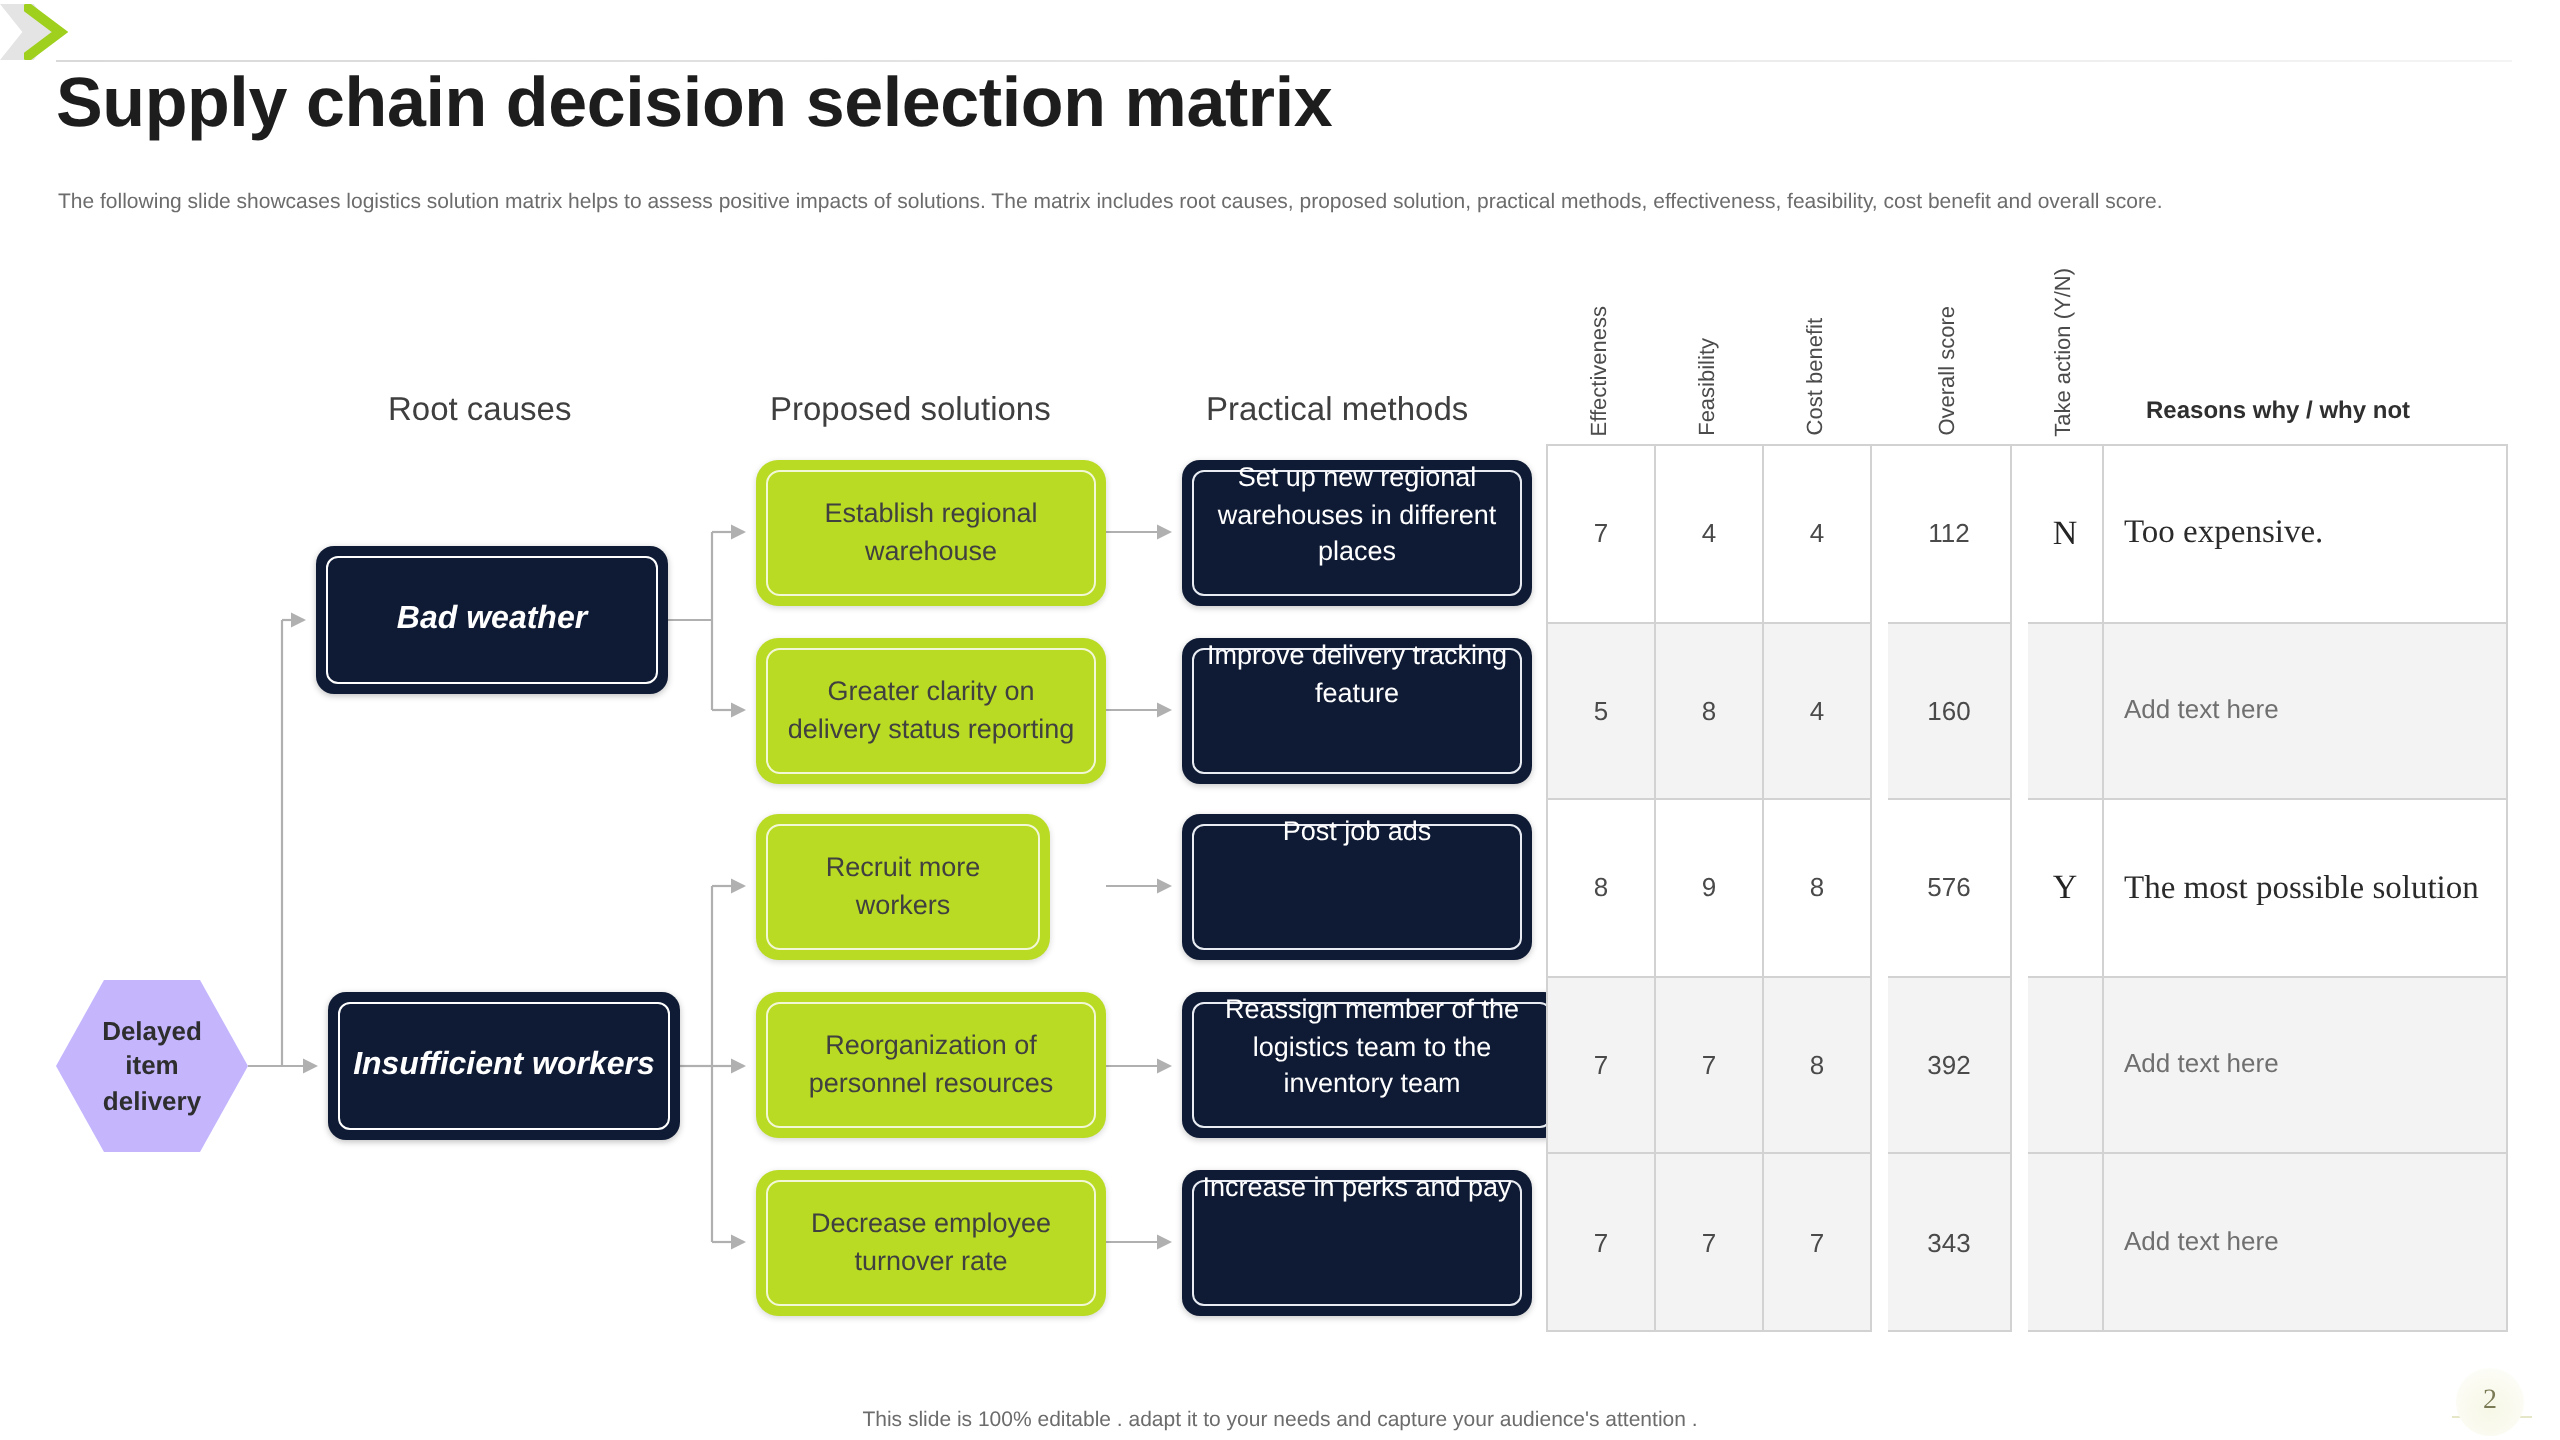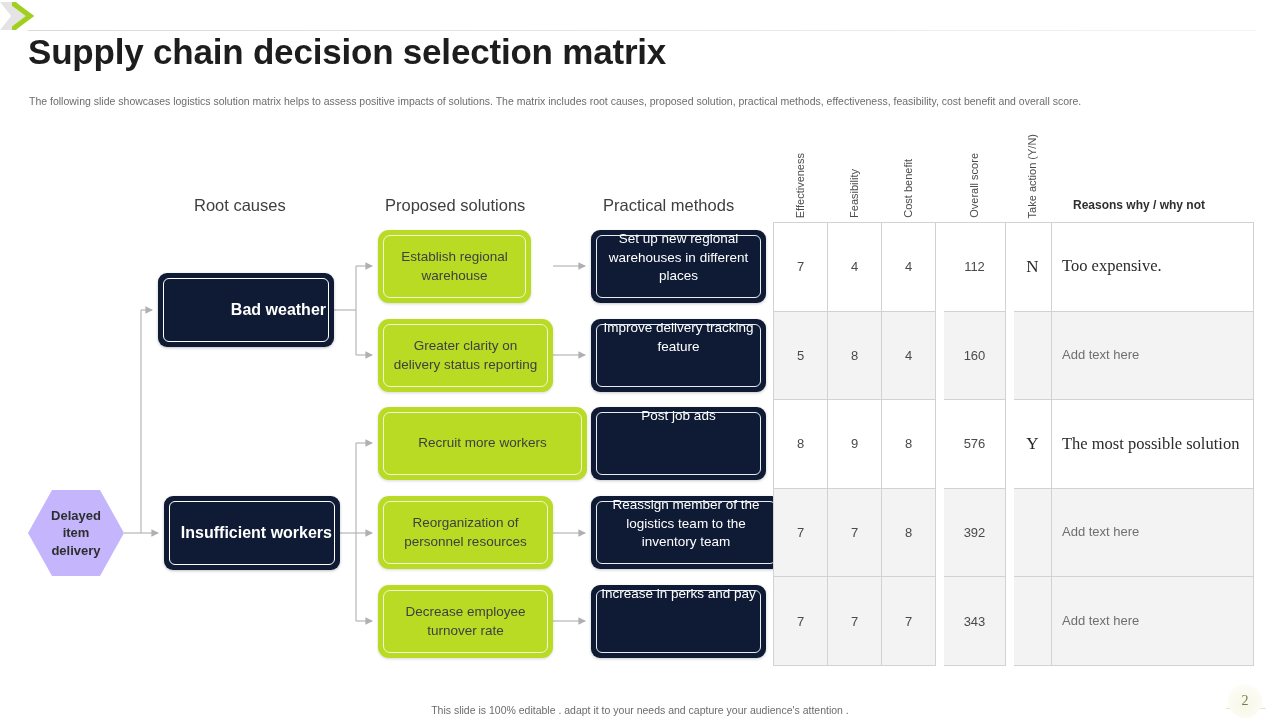--- a/index.html
+++ b/index.html
@@ -58,21 +58,21 @@
     text-align:center;
     font-size:13px;font-weight:bold;color:#2e2e2e;line-height:1.35;
   }
 
   
   .navy-box{
     position:absolute;
     background:#0f1b35;
     border-radius:9px;
     box-shadow:0 1px 3px rgba(0,0,0,.25);
-    display:flex;align-items:center;justify-content:flex-end;
+    display:flex;align-items:center;justify-content:center;font-style:italic;
   }
   .navy-box .inner{
     position:absolute;left:5px;top:5px;right:5px;bottom:5px;
     border:1px solid #ffffff;border-radius:6px;pointer-events:none;
   }
   .navy-box .txt{
     position:relative;z-index:2;color:#ffffff;text-align:center;
     font-size:16px;font-weight:bold;line-height:1.3;padding:0 8px;
   }
   #rc-bad{left:158px;top:273px;width:176px;height:74px;}
@@ -87,23 +87,23 @@
     display:flex;align-items:center;justify-content:center;
   }
   .green-box .inner{
     position:absolute;left:5px;top:5px;right:5px;bottom:5px;
     border:1px solid #f2f7d6;border-radius:7px;pointer-events:none;
   }
   .green-box .txt{
     position:relative;z-index:2;color:#404040;text-align:center;
     font-size:13.5px;line-height:1.38;padding:0 12px;
   }
-  #sol-0{left:378px;top:230px;width:153px;height:73px;}
+  #sol-0{left:378px;top:230px;width:175px;height:73px;}
   #sol-1{left:378px;top:319px;width:175px;height:73px;}
-  #sol-2{left:378px;top:407px;width:209px;height:73px;}
+  #sol-2{left:378px;top:407px;width:147px;height:73px;}
   #sol-3{left:378px;top:496px;width:175px;height:73px;justify-content:center;}
   #sol-4{left:378px;top:585px;width:175px;height:73px;}
 
   
   .method-box{
     position:absolute;
     background:#0f1b35;
     border-radius:9px;
     box-shadow:0 1px 3px rgba(0,0,0,.22);
     display:flex;align-items:flex-start;justify-content:center;

